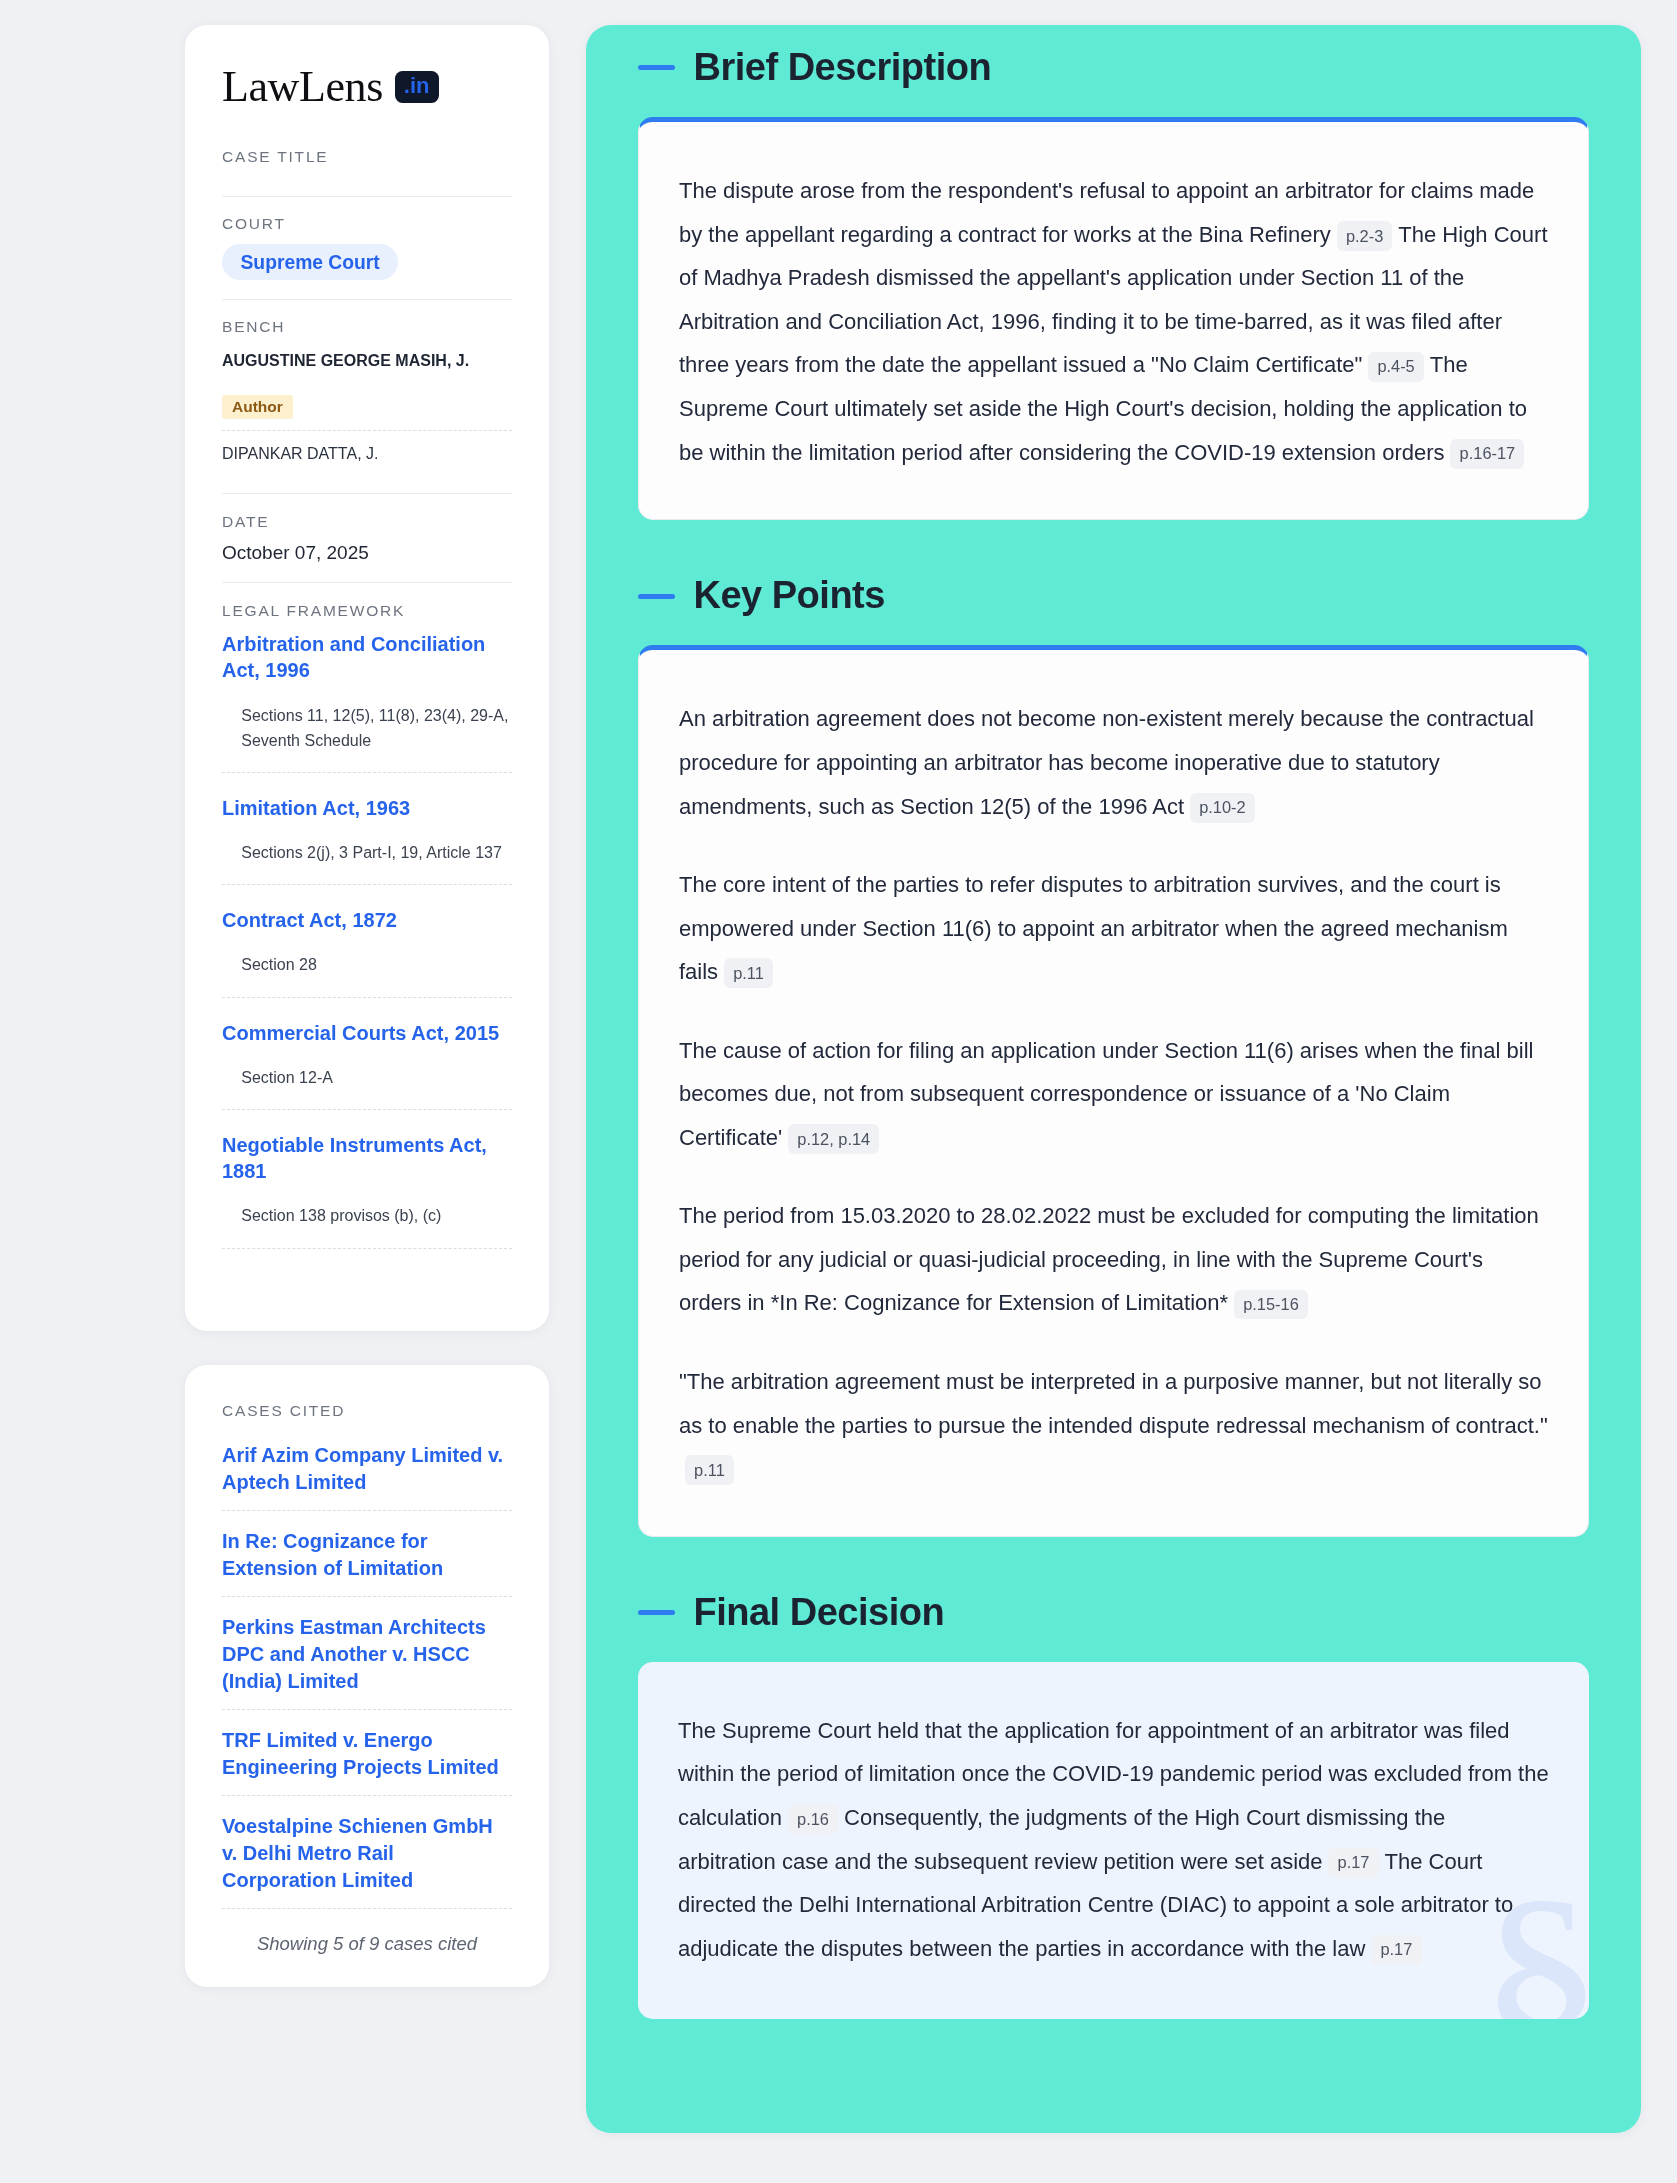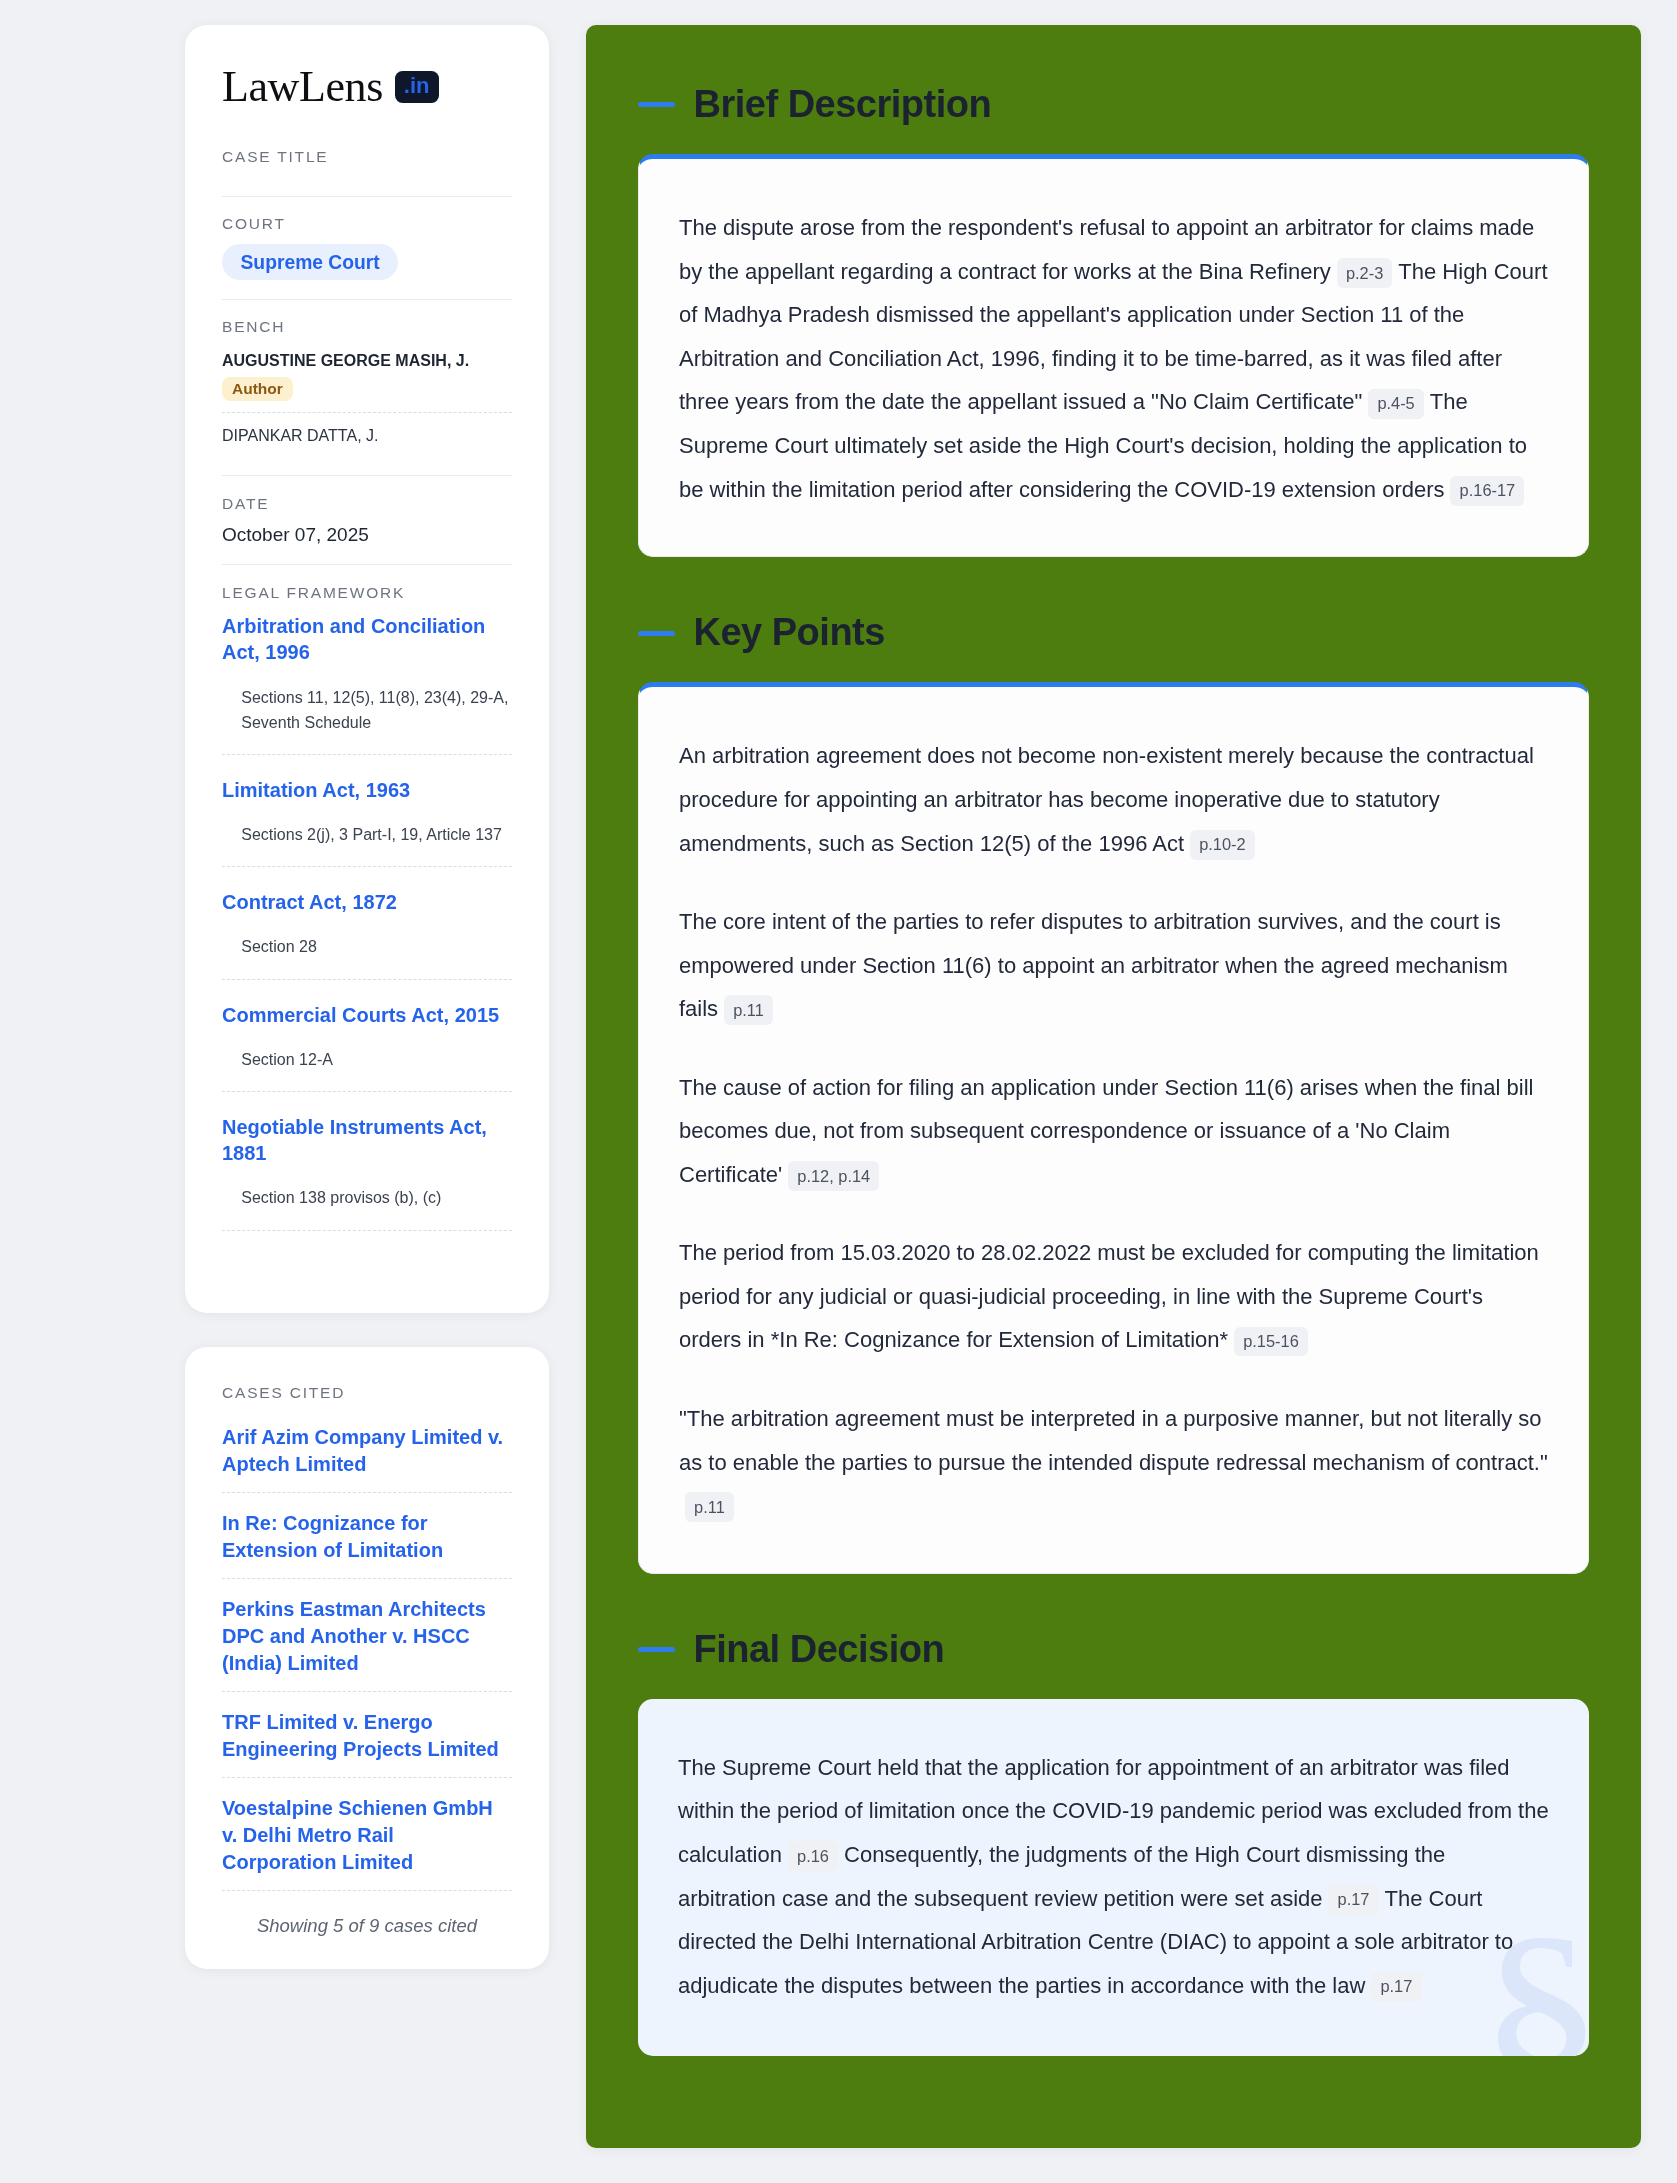--- a/index.html
+++ b/index.html
@@ -97,26 +97,26 @@
   }
   .bench-name {
     font-size: 16px;
     font-weight: bold;
     color: #1e2532;
     line-height: 1.25;
   }
   .bench-entry.plain .bench-name { font-weight: normal; color: #2b3340; }
   .author-badge {
     display: inline-block;
-    margin-top: 6px;
+    margin-top: 24px;
     background: #fdf0cf;
     color: #8a5a15;
     font-size: 15.5px;
     font-weight: bold;
-    border-radius: 8px;
+    border-radius: 3px;
     padding: 3.4px 10px 4.2px 10px;
     line-height: 1.1;
   }
 
   .date-text { font-size: 19px; color: #1e2532; font-weight: 500; }
 
   
   .act-group { margin-bottom: 5px; }
   .act-name {
     font-size: 20px;
@@ -151,24 +151,24 @@
     text-align: center;
     font-size: 18.5px;
     font-style: italic;
     color: #5d6472;
     padding-top: 6.7px;
   }
 
   
   .main-card {
     flex: 1;
-    background: #4d7c0f;
-    border-radius: 10px;
+    background: #5eead4;
+    border-radius: 25px;
     box-shadow: 0 1.7px 11.7px rgba(23, 35, 60, 0.055);
-    padding: 59px 52px 92px 52px;
+    padding: 22px 52px 92px 52px;
     min-height: 2108px;
   }
 
   .section { margin-bottom: 55px; }
   .section:last-child { margin-bottom: 0; }
 
   .section-head {
     display: flex;
     align-items: center;
     gap: 18.5px;

